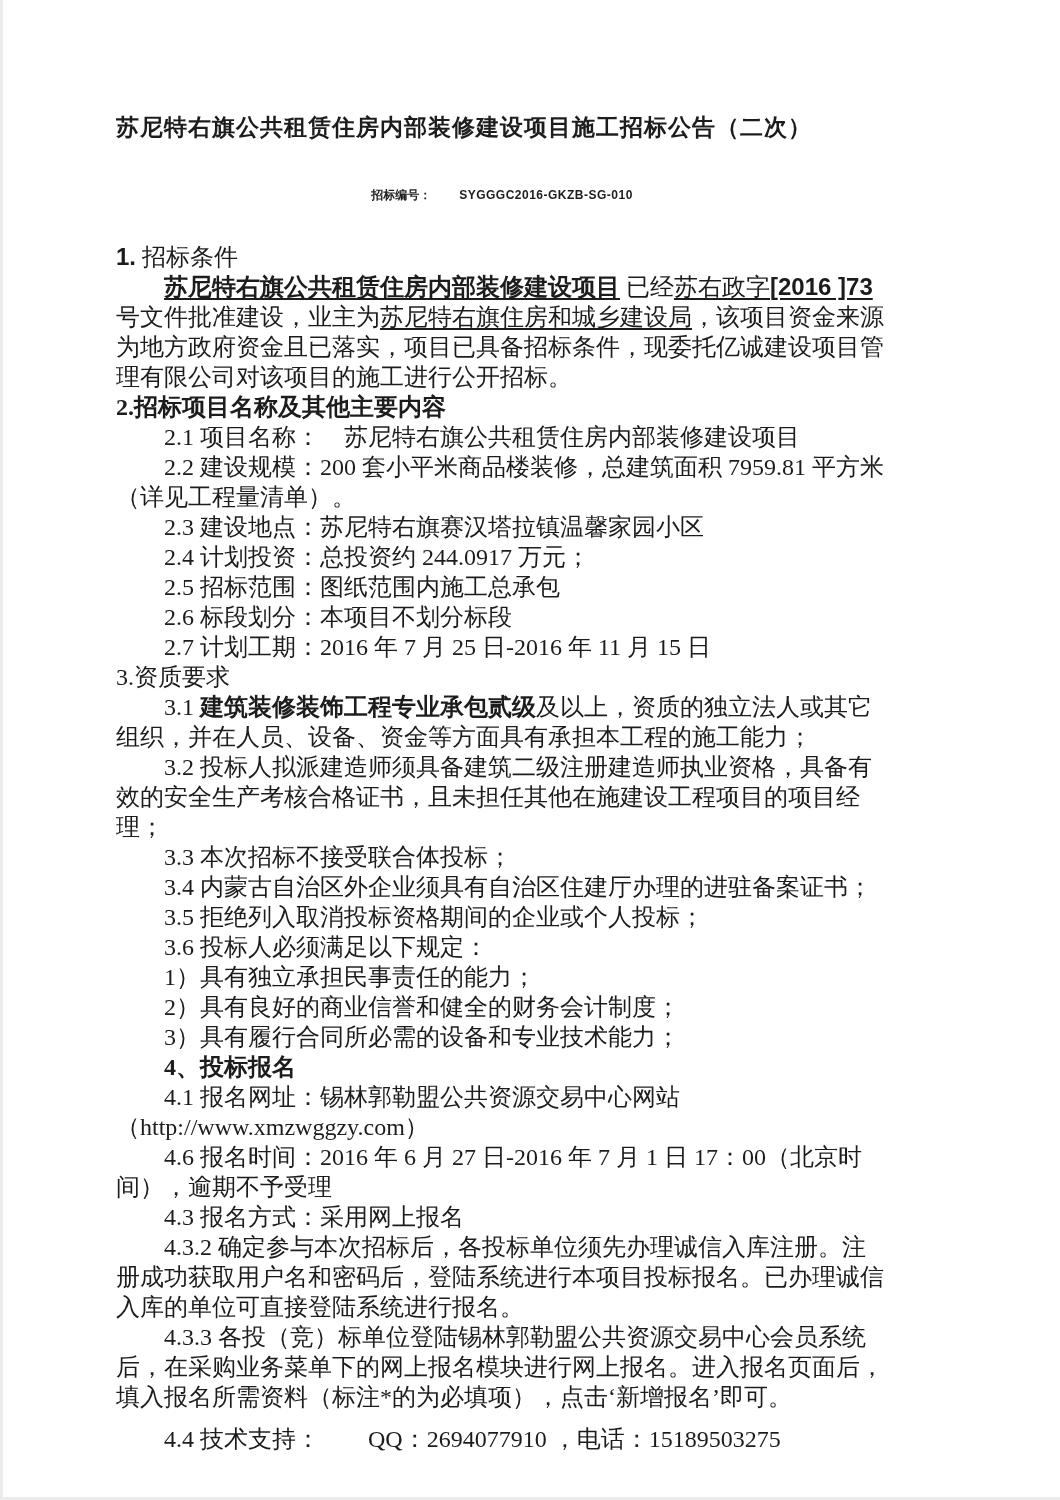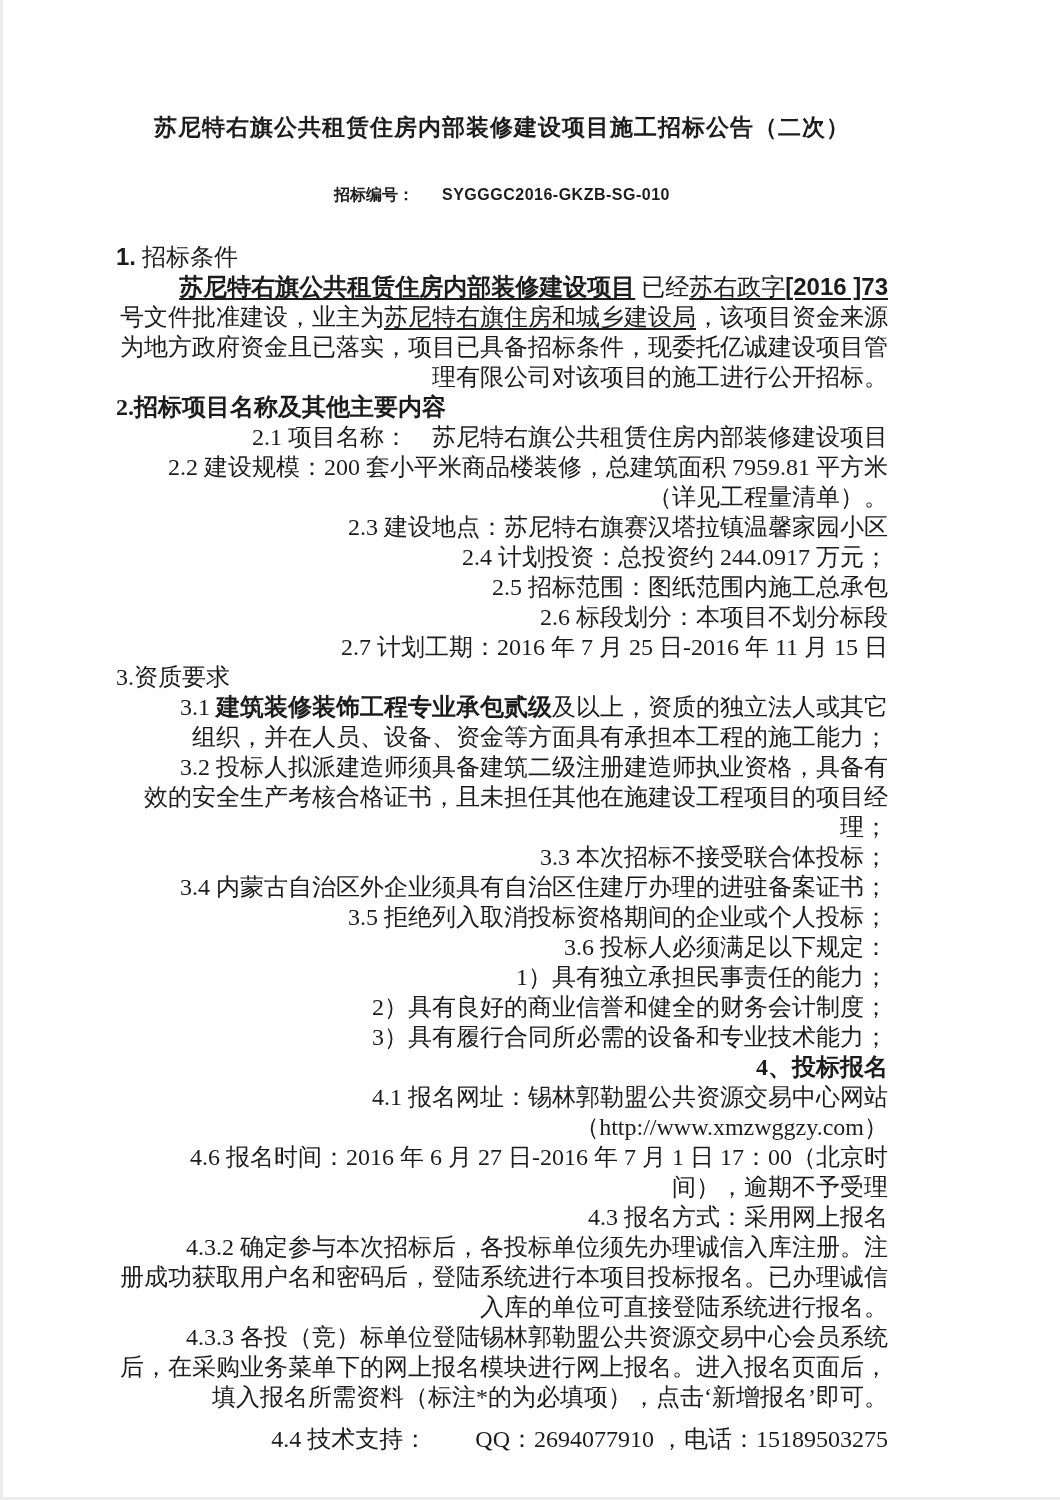--- a/index.html
+++ b/index.html
@@ -16,39 +16,39 @@
     box-sizing: border-box;
     width: 1060px;
     height: 1500px;
     padding: 110px 172px 0 116px;
   }
   .doc-title {
     font-family: "Liberation Sans", sans-serif;
     font-weight: bold;
     font-size: 23px;
     line-height: 34px;
-    text-align: center;
+    text-align: left;
     letter-spacing: 1px;
     white-space: nowrap;
   }
   .tender-line {
     margin: 36px 0 32px 0;
-    font-size: 16px;
+    font-size: 12px;
     line-height: 30px;
     text-align: center;
     font-weight: bold;
   }
   .tender-line .label { font-family: "Liberation Serif", serif; }
   .tender-line .number {
     font-family: "Liberation Sans", sans-serif;
     margin-left: 28px;
     letter-spacing: 0.5px;
   }
   p { margin: 0; font-size: 24px; line-height: 30px; }
-  .indent { text-indent: 2em; text-align: right; }
+  .indent { text-indent: 2em; }
   .b { font-weight: bold; }
   .u { text-decoration: underline; text-underline-offset: 3px; }
   .h-bold { font-weight: bold; }
   .num-bold { font-family: "Liberation Sans", sans-serif; font-weight: bold; }
   .support-line { margin-top: 12px; }
 </style>
 </head>
 <body>
 
 <div class="page">

